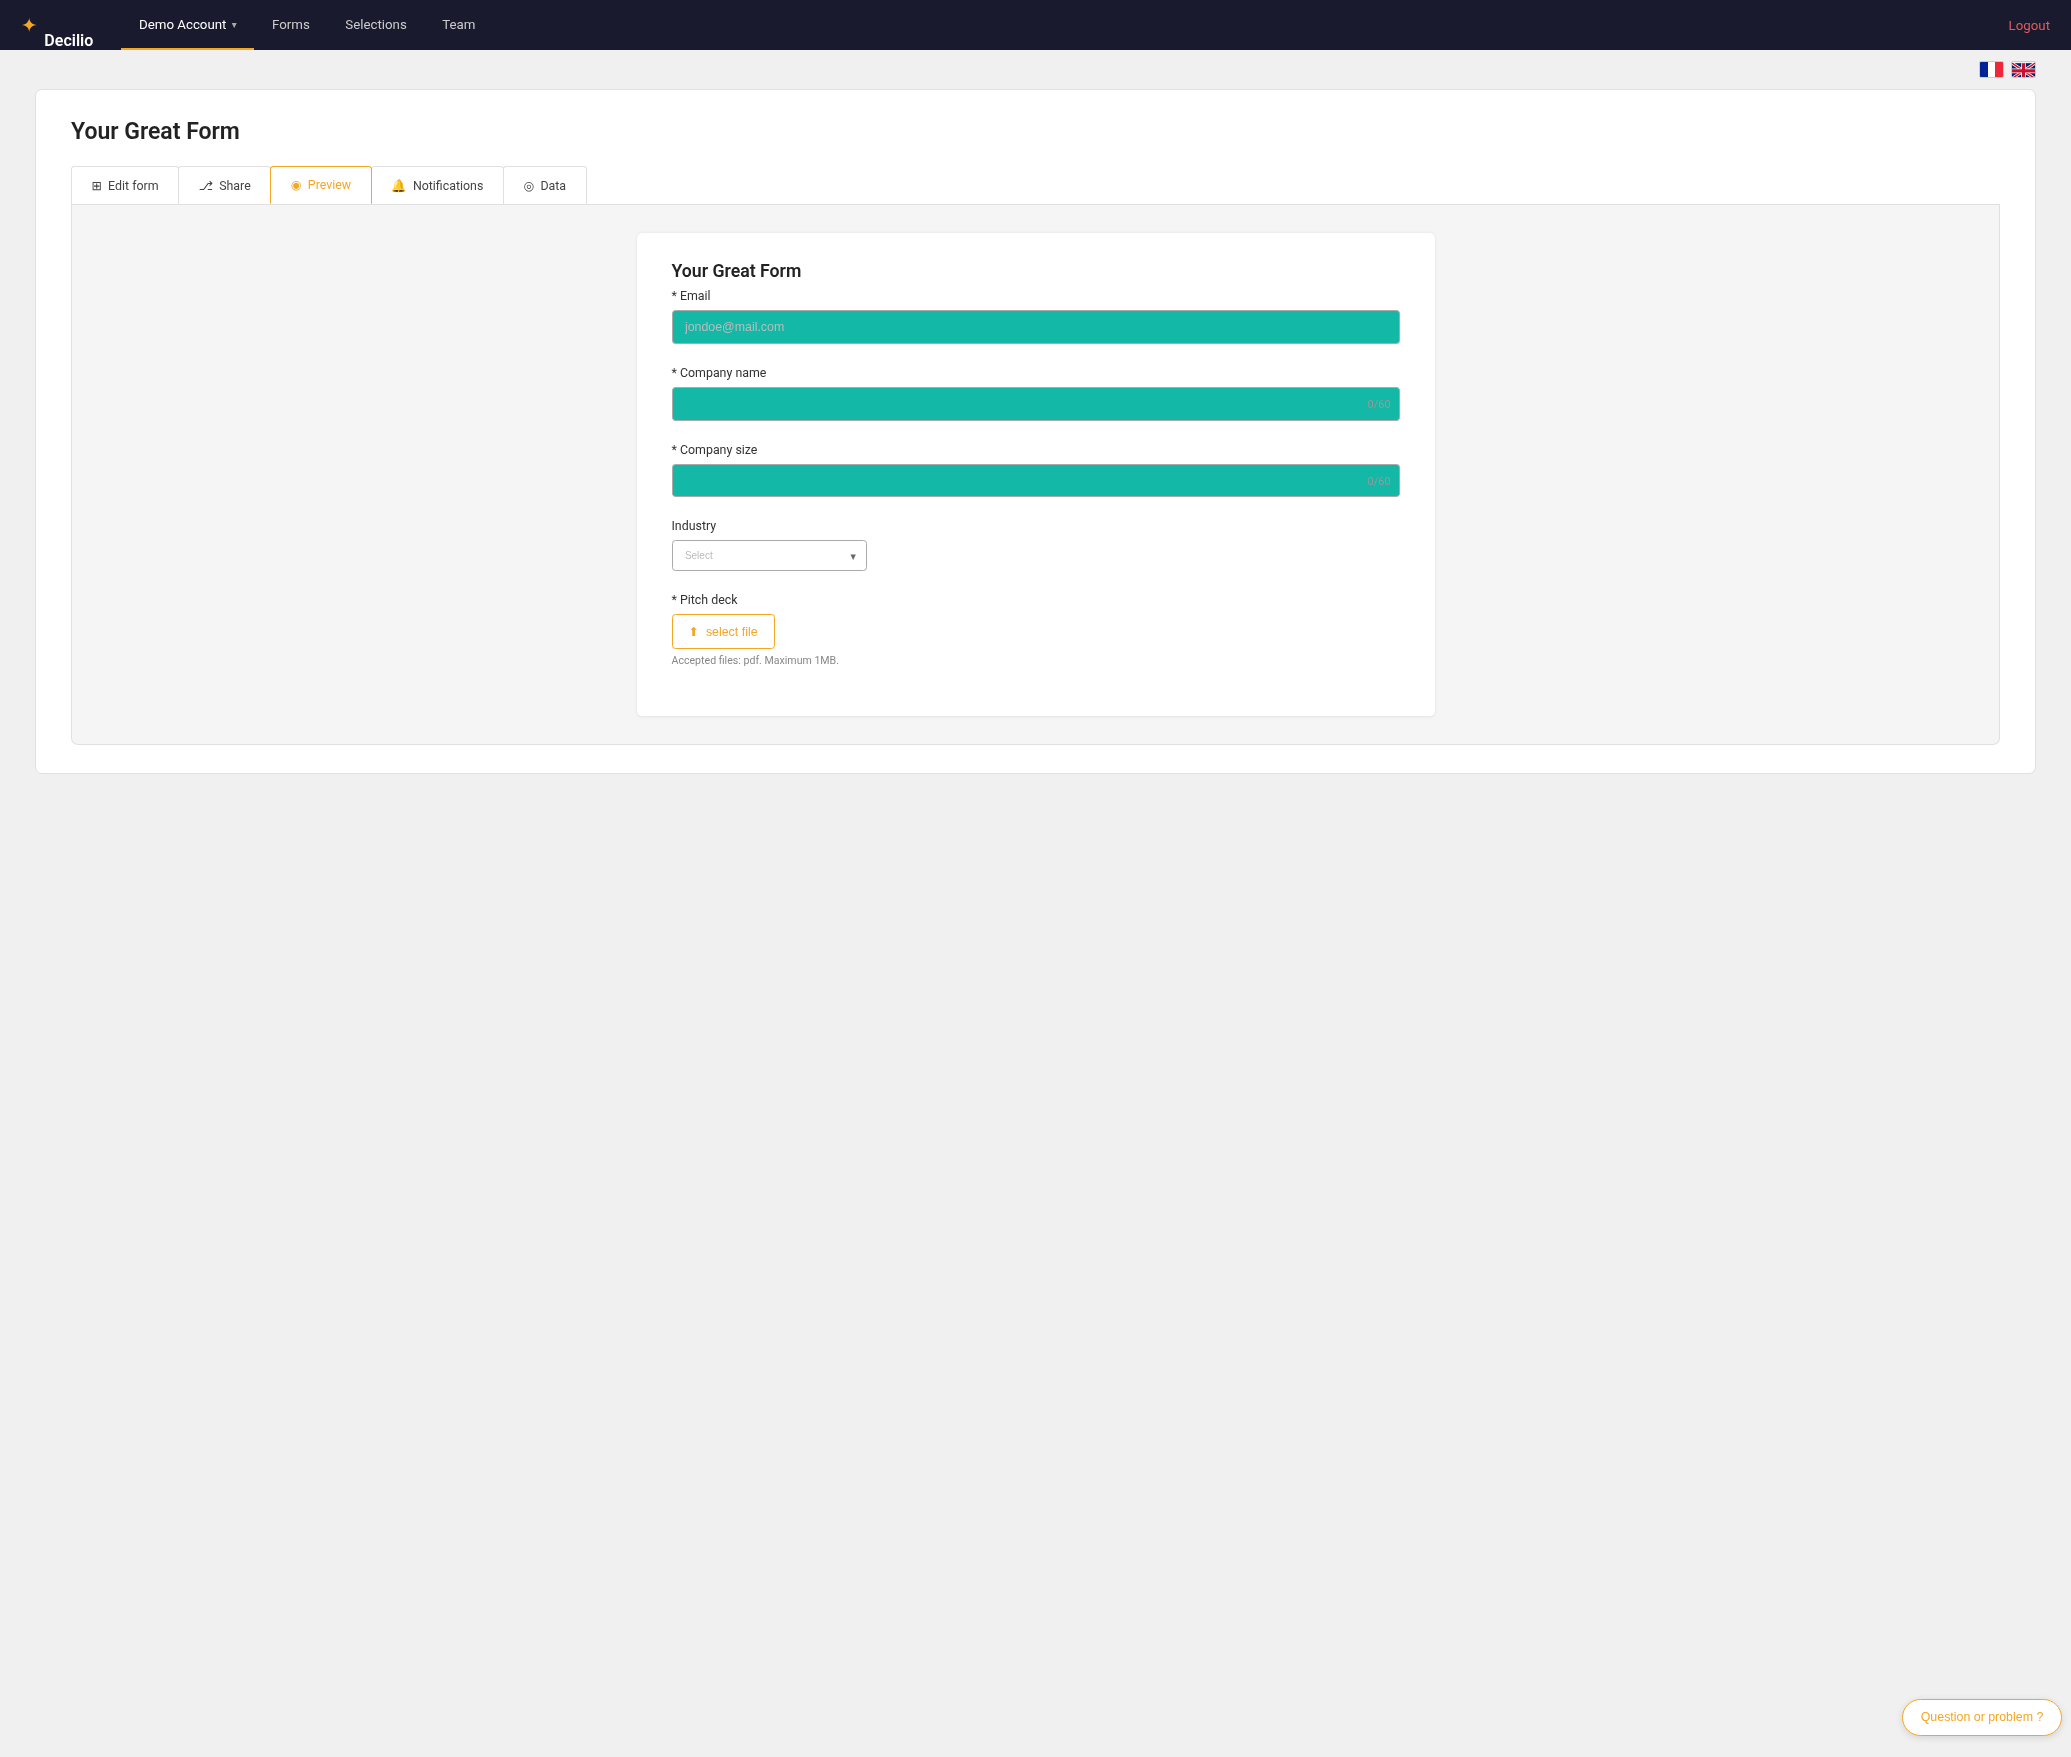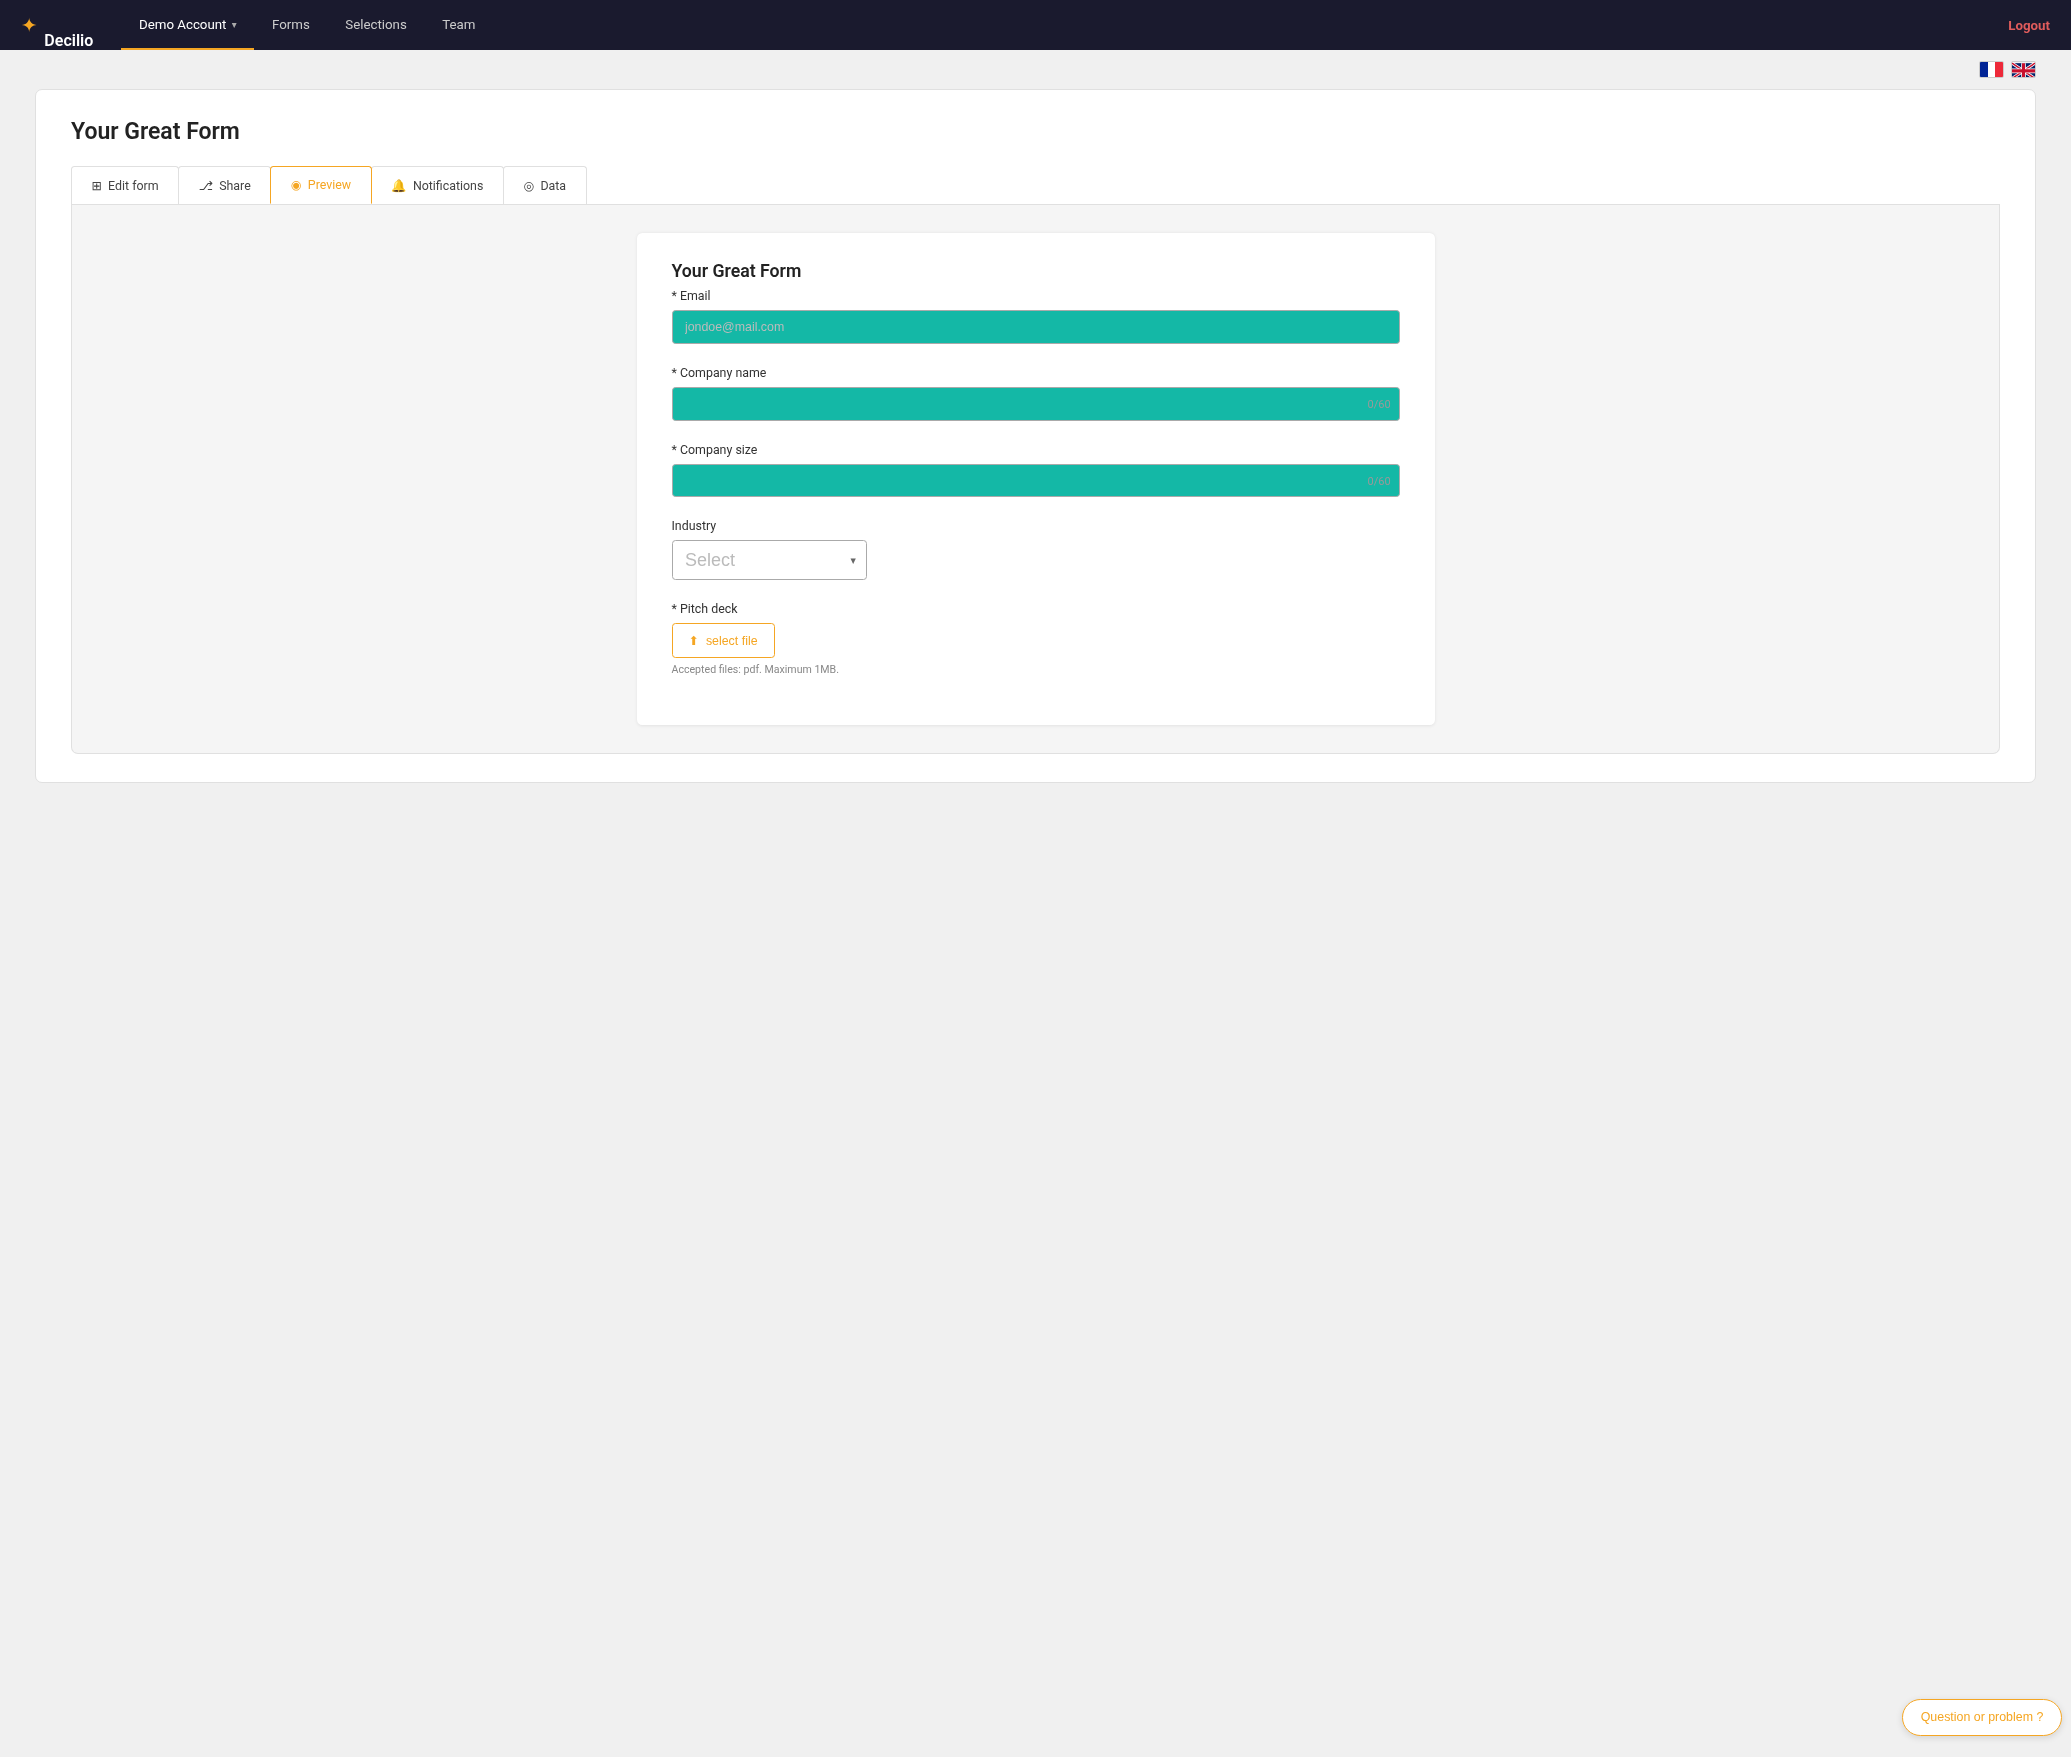--- a/index.html
+++ b/index.html
@@ -57,21 +57,20 @@
       border-bottom: 2.7px solid #f5a623;
     }
     .nav-item-chevron {
       font-size: 9.8px;
       color: #aaa;
     }
     .navbar-right {
       margin-left: auto;
       display: flex;
       gap: 14px;
-      font-weight: bold;
     }
     .logout-btn {
       color: #e05c5c;
       font-size: 13.3px;
       cursor: pointer;
       text-decoration: none;
     }
 
     
     .lang-bar {
@@ -213,21 +212,21 @@
     .select-wrapper {
       position: relative;
       display: inline-block;
       width: 195px;
     }
     .form-select {
       width: 100%;
       border: 0.9px solid #aaa;
       border-radius: 3.5px;
       padding: 8.9px 32px 8.9px 12.4px;
-      font-size: 18px;
+      font-size: 10px;
       color: #bbb;
       background: #fff;
       appearance: none;
       cursor: pointer;
       outline: none;
     }
     .select-chevron {
       position: absolute;
       right: 10.6px;
       top: 50%;

